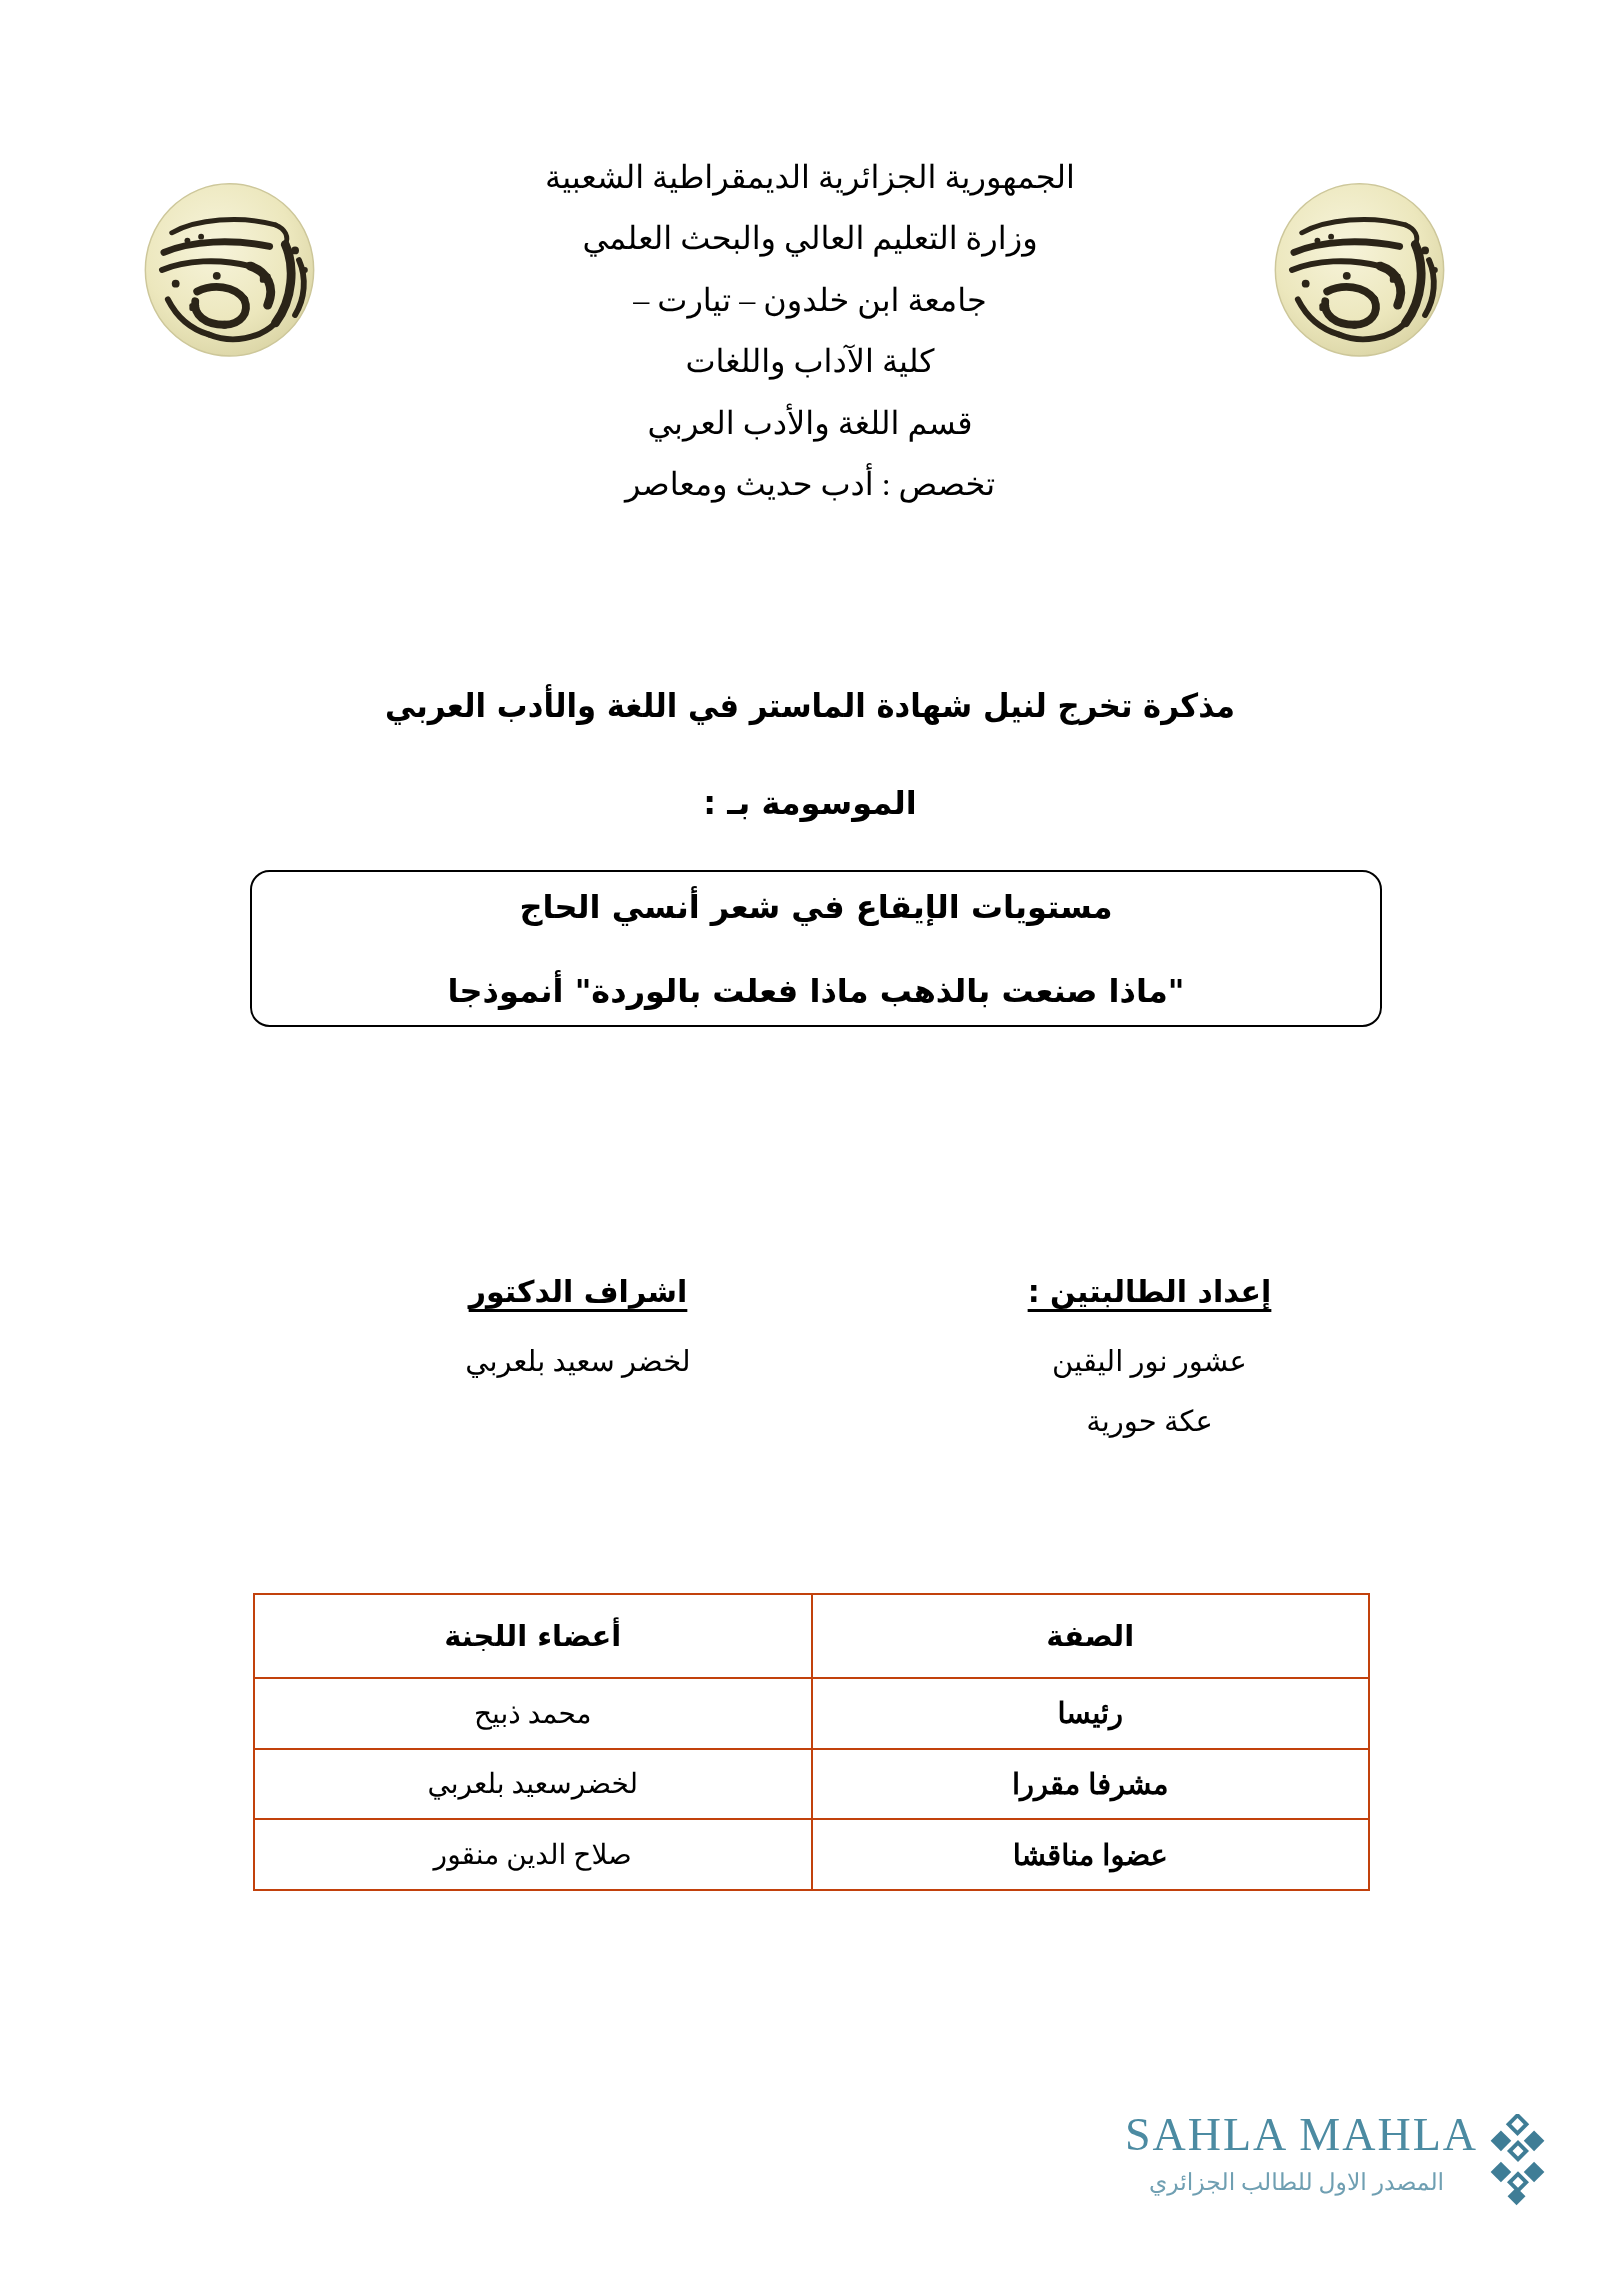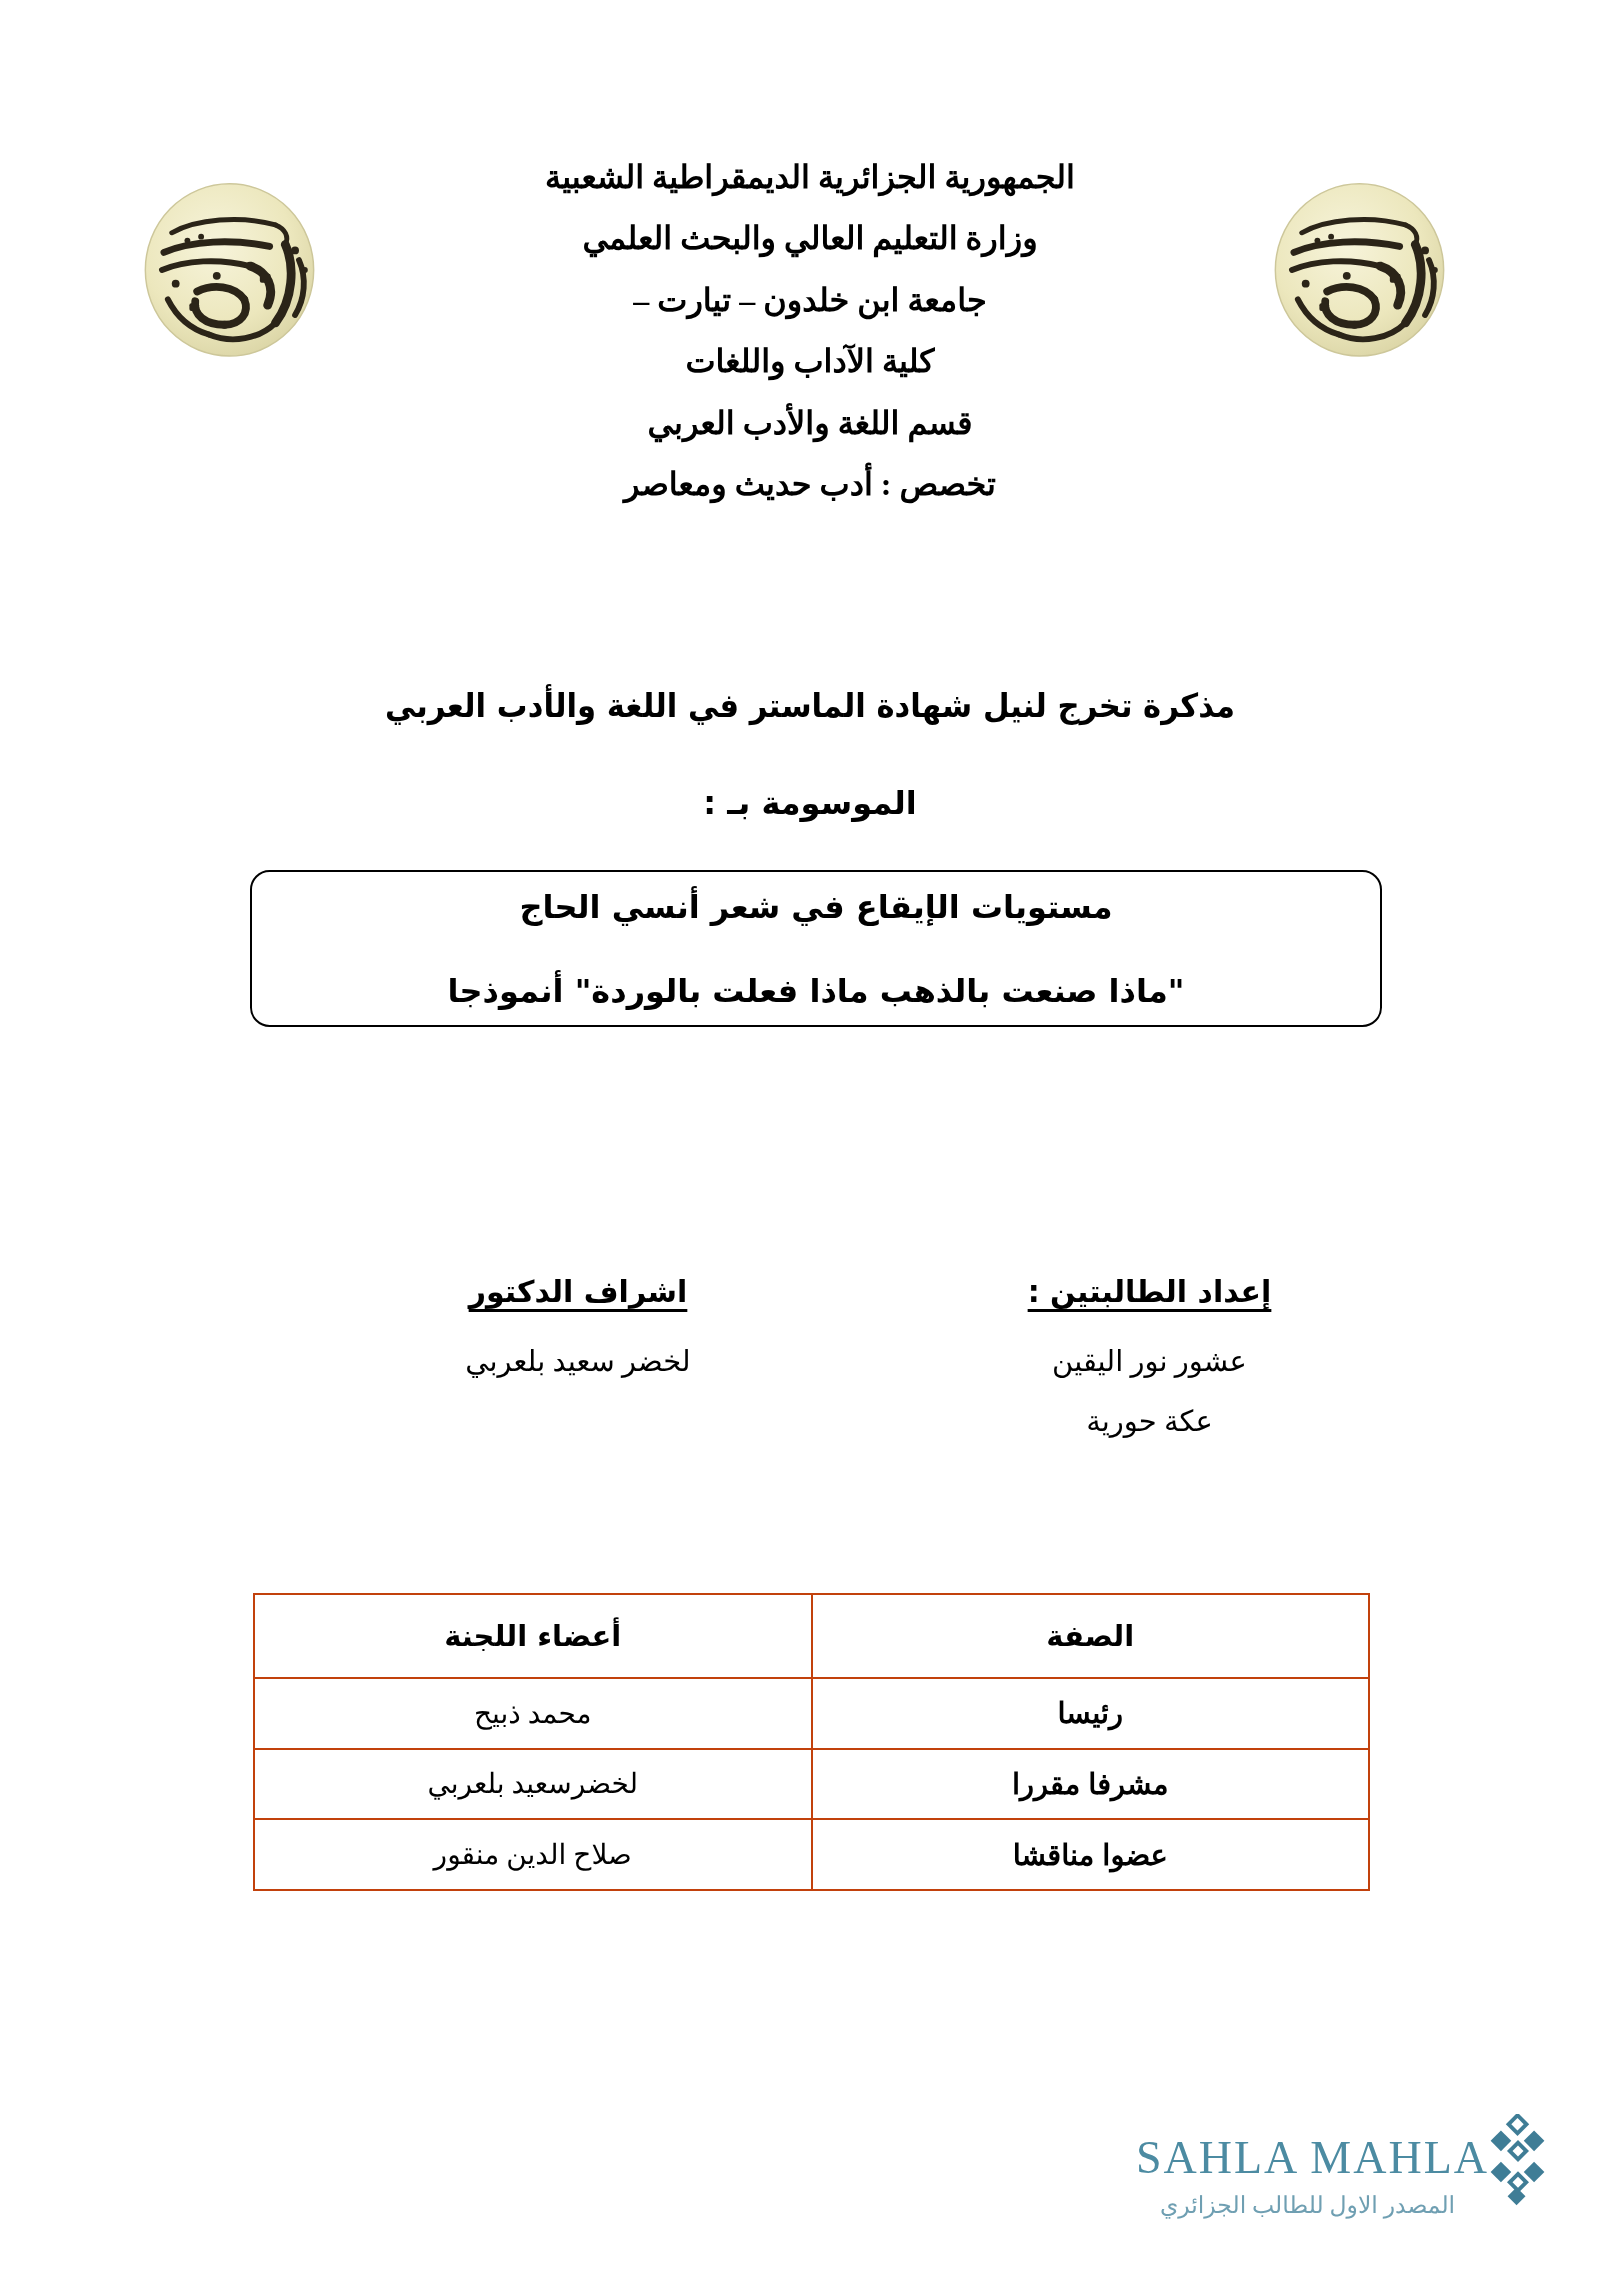--- a/index.html
+++ b/index.html
@@ -45,21 +45,21 @@
   .header-lines {
     position: absolute;
     top: 0;
     left: 0;
     right: 0;
     text-align: center;
   }
   .header-lines .hline {
     font-family: "Liberation Serif", "DejaVu Serif", serif;
     font-size: 32px;
-    font-weight: 700;
+    font-weight: 400;
     line-height: 1.92;
     letter-spacing: 0;
     color: #000;
     white-space: nowrap;
   }
 
   
   .degree-line {
     position: absolute;
     top: 686px;
@@ -192,21 +192,21 @@
 
   
   .watermark {
     position: absolute;
     top: 2112px;
     left: 1125px;
     width: 431px;
     height: 132px;
     direction: ltr;
   }
-  .wm-text { position: absolute; left: 11px; top: 0; width: 343px; margin-top: 23px; }
+  .wm-text { position: absolute; left: 0; top: 0; width: 343px; }
   .wm-title {
     font-family: "Liberation Serif", "DejaVu Serif", serif;
     font-size: 46px;
     letter-spacing: 2px;
     color: #4c8ba2;
     line-height: 1;
     white-space: nowrap;
   }
   .wm-sub {
     direction: rtl;

